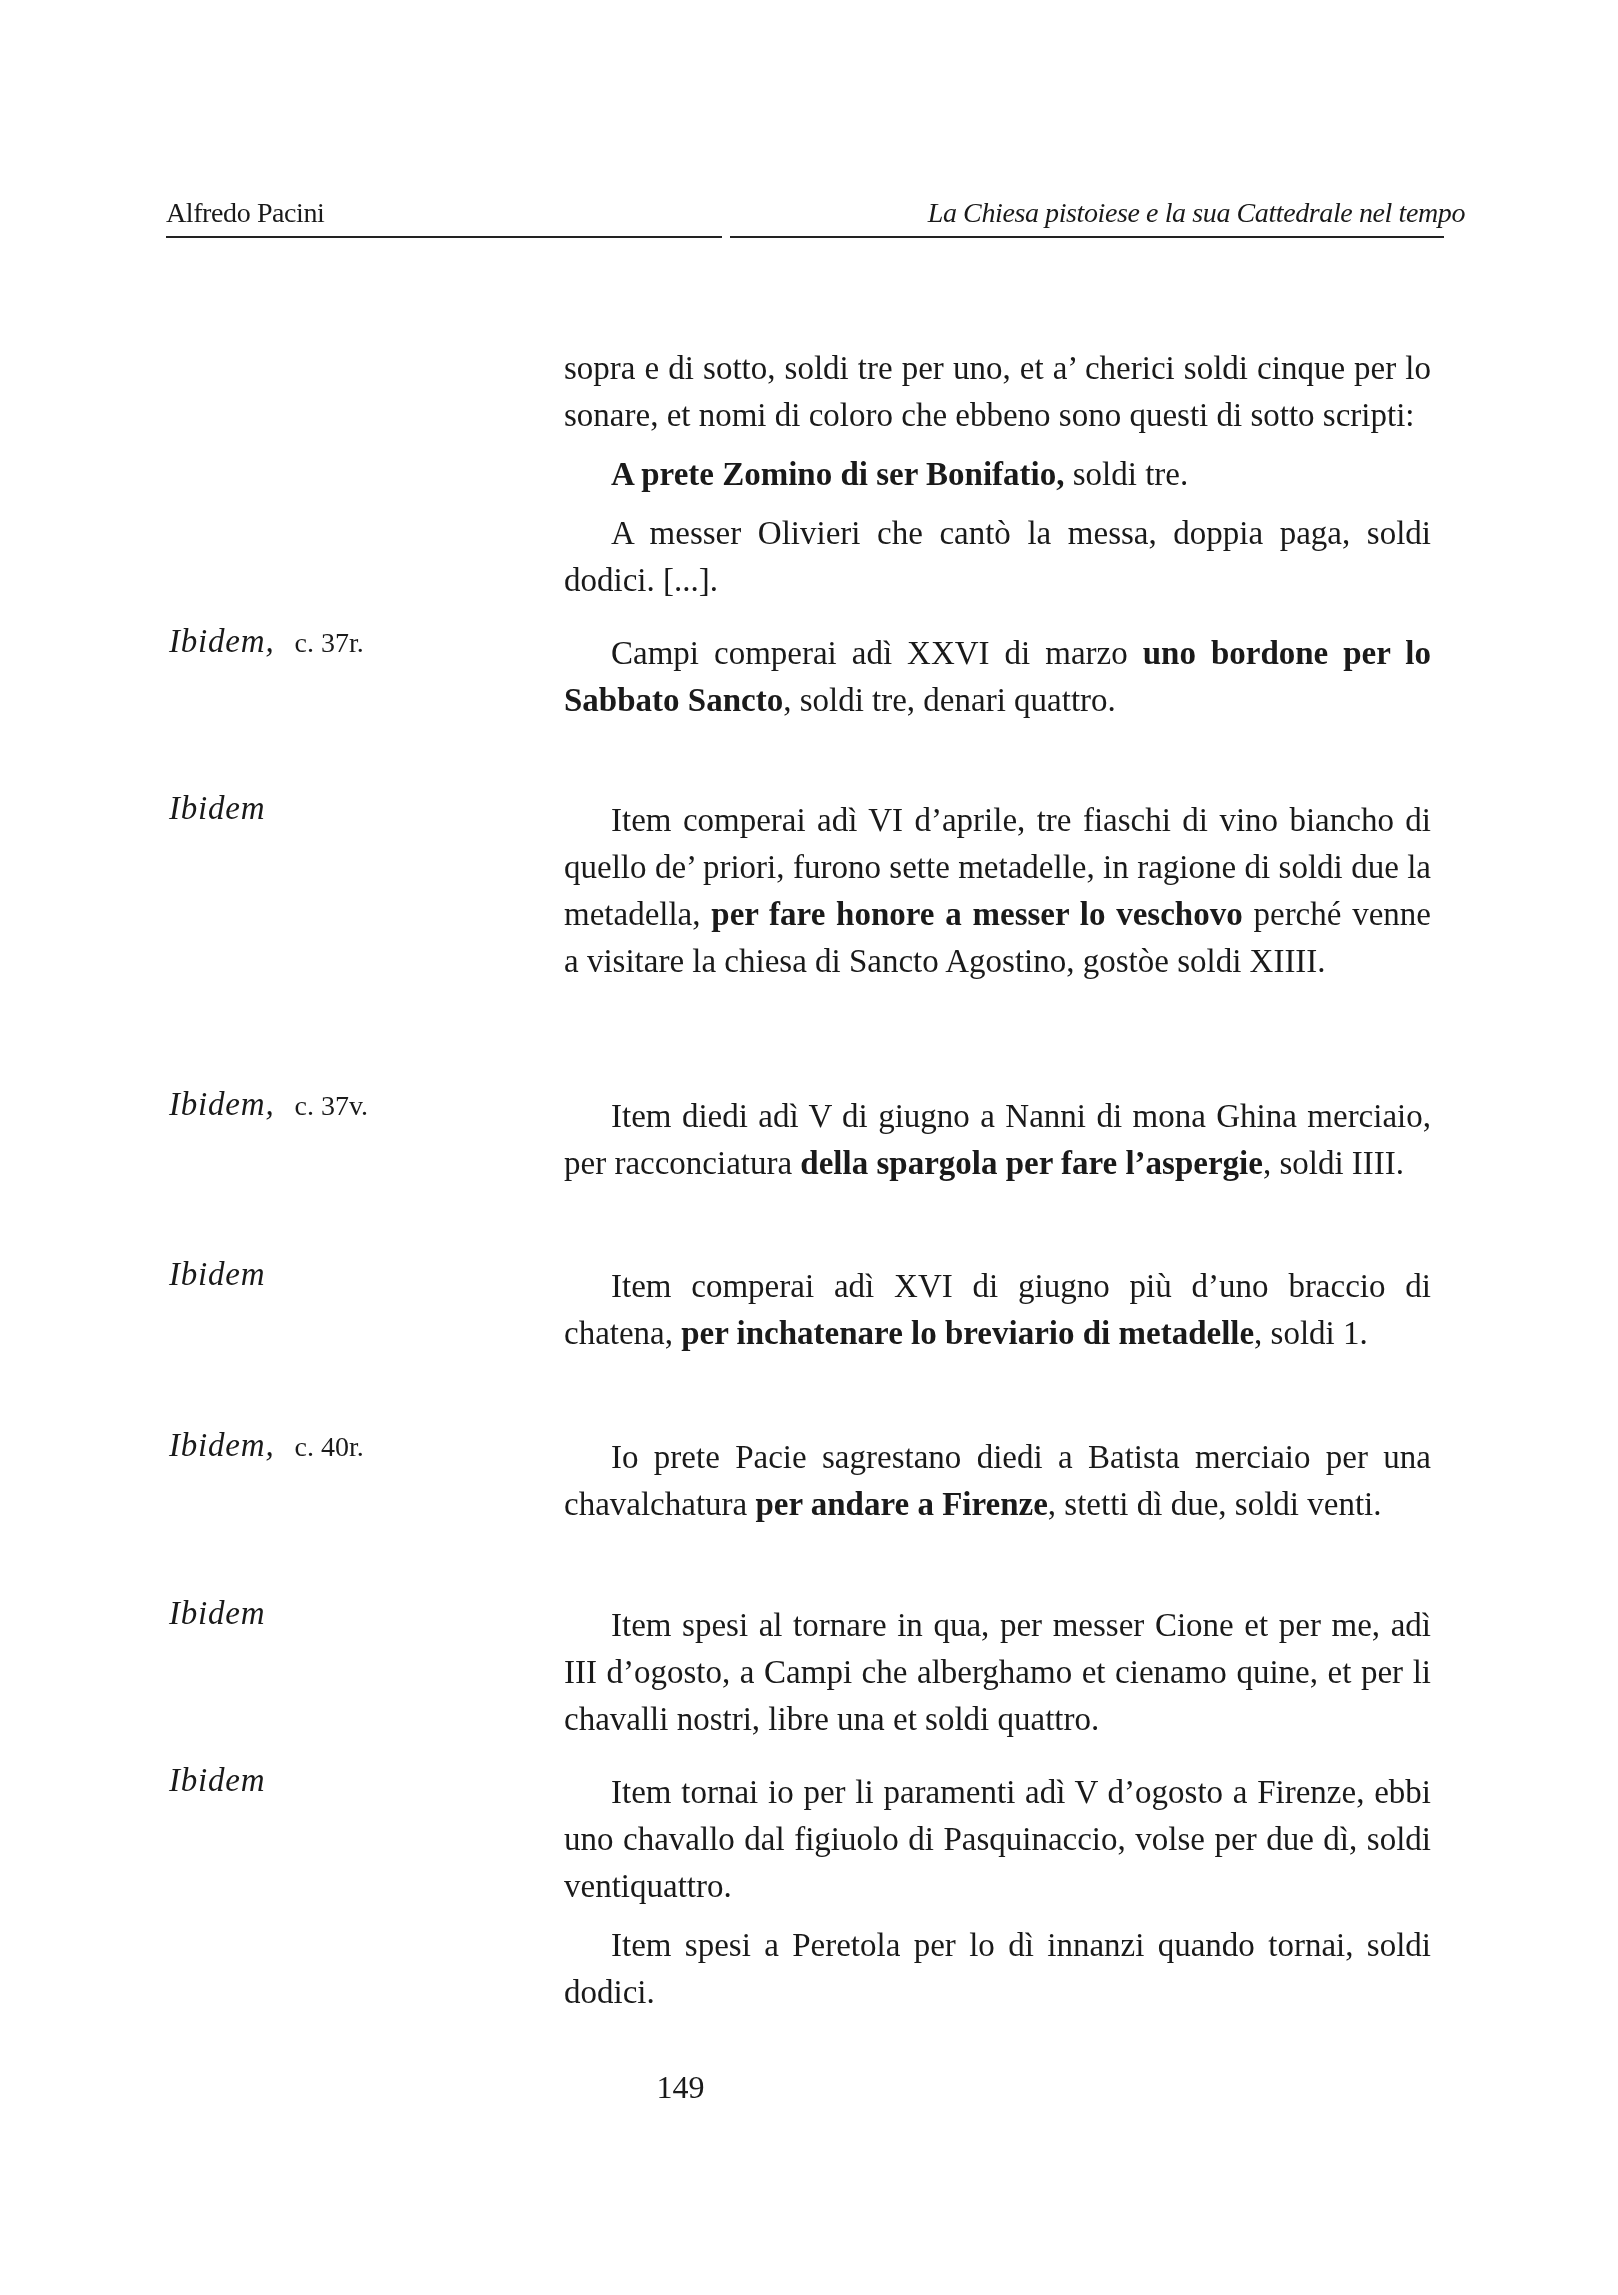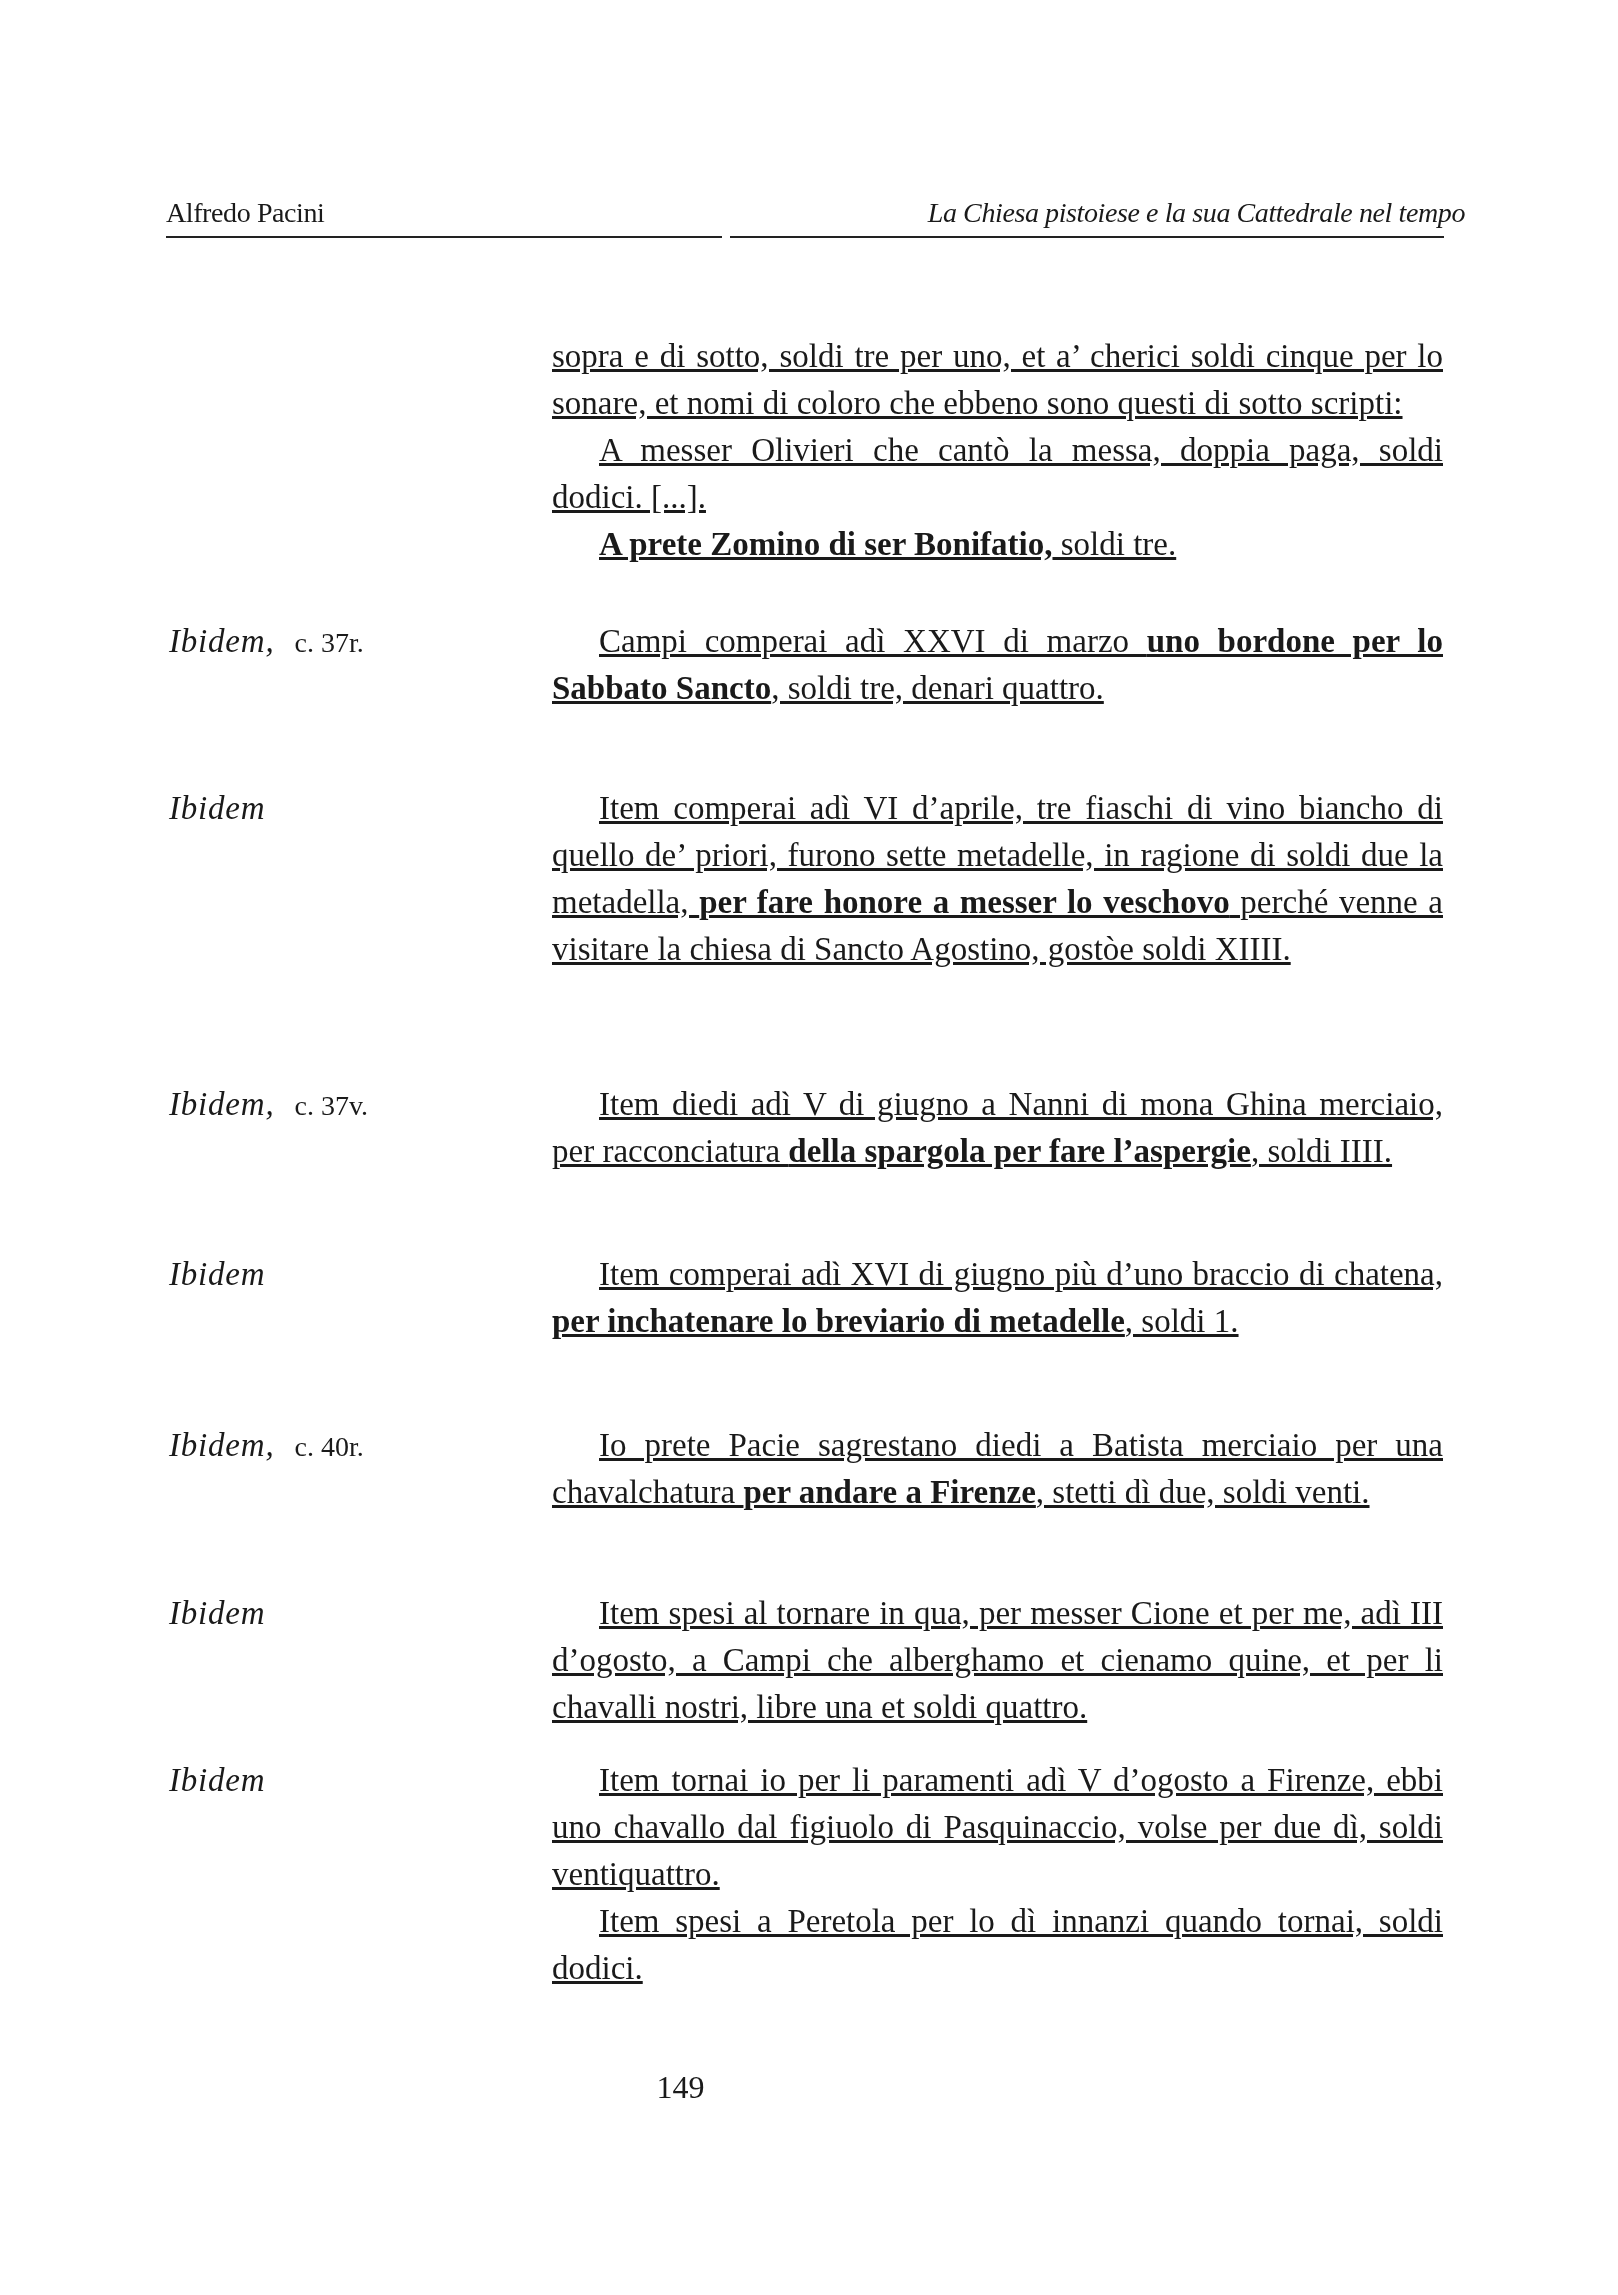--- a/index.html
+++ b/index.html
@@ -25,42 +25,42 @@
   .ref {
     position: absolute; left: 169px; top: 0;
     font-size: 33px; line-height: 47px;
   }
   .ref .ibid { font-style: italic; letter-spacing: 0.8px; }
   .ref .folio { font-size: 28px; margin-left: 20px; }
   .body {
     position: absolute; left: 552px; width: 891px; top: 0;
     font-size: 33px; line-height: 47px; text-align: justify;
   }
-  .body p { margin: 0; text-indent: 47px; text-decoration: underline; }
+  .body p { margin: 12px; text-indent: 47px; }
   .body p.noindent { text-indent: 0; }
   .body b { font-weight: bold; }
   .page-number {
     position: absolute; left: 0; width: 1361px; top: 2069px;
     text-align: center; font-size: 32px;
   }
 </style>
 </head>
 <body>
 
 <div class="header-left">Alfredo Pacini</div>
 <div class="header-right">La Chiesa pistoiese e la sua Cattedrale nel tempo</div>
 <div class="rule-left"></div>
 <div class="rule-right"></div>
 
 <div id="entries">
     <div class="entry" style="top: 333px;">
       <div class="body">
         <p class="noindent"><span>sopra e di sotto, soldi tre per uno, et a’ cherici soldi cinque per lo sonare, et nomi di coloro che ebbeno sono questi di sotto scripti:</span></p>
+        <p><b>A prete Zomino di ser Bonifatio,</b><span> soldi tre.</span></p>
         <p><span>A messer Olivieri che cantò la messa, doppia paga, soldi dodici. [...].</span></p>
-        <p><b>A prete Zomino di ser Bonifatio,</b><span> soldi tre.</span></p>
       </div>
     </div>
     <div class="entry" style="top: 618px;">
       <div class="ref"><span class="ibid">Ibidem,</span><span class="folio">c. 37r.</span></div>
       <div class="body">
         <p><span>Campi comperai adì XXVI di marzo </span><b>uno bordone per lo Sabbato Sancto</b><span>, soldi tre, denari quattro.</span></p>
       </div>
     </div>
     <div class="entry" style="top: 785px;">
       <div class="ref"><span class="ibid">Ibidem</span></div>

